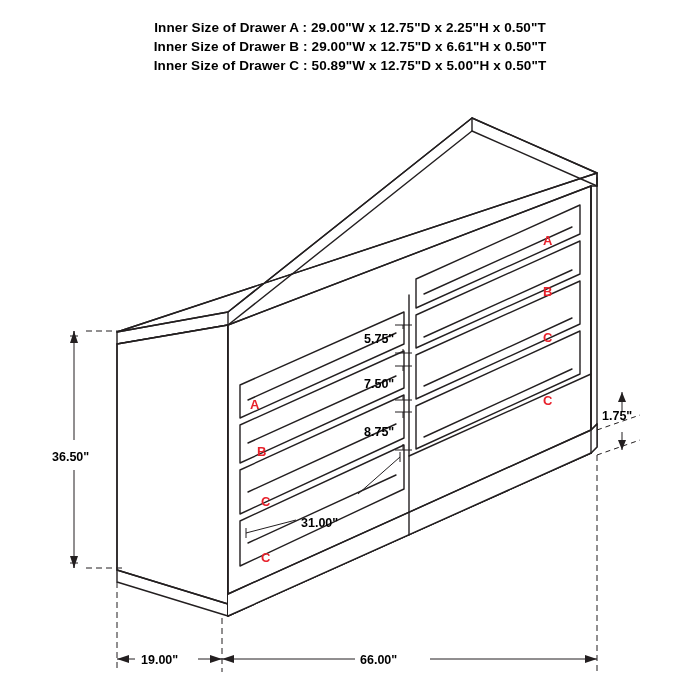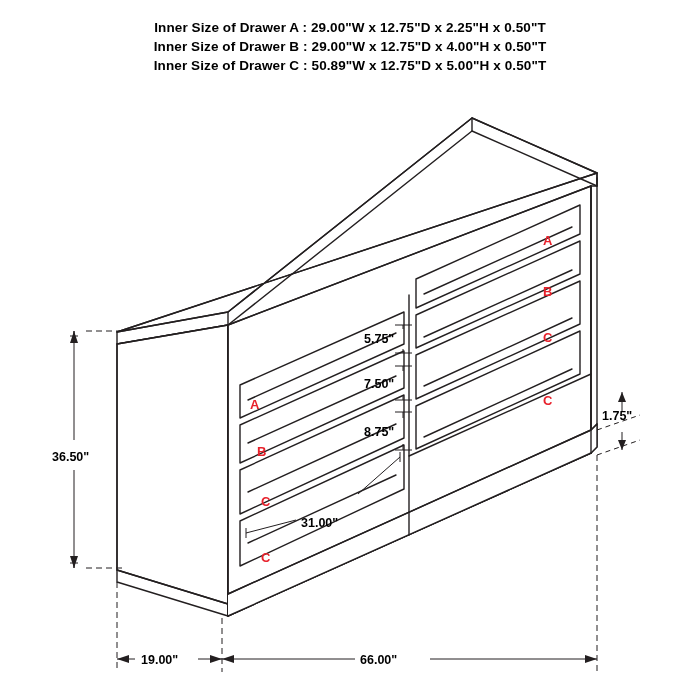--- a/index.html
+++ b/index.html
@@ -51,21 +51,21 @@
     font-size: 12.5px;
   }
 </style>
 </head>
 <body>
 
 <div id="stage">
 
   <div class="spec-block">
     <div class="spec-line">Inner Size of Drawer A : 29.00"W x 12.75"D x 2.25"H x 0.50"T</div>
-    <div class="spec-line">Inner Size of Drawer B : 29.00"W x 12.75"D x 4.00"H x 0.50"T</div>
+    <div class="spec-line">Inner Size of Drawer B : 29.00"W x 12.75"D x 6.61"H x 0.50"T</div>
     <div class="spec-line">Inner Size of Drawer C : 50.89"W x 12.75"D x 5.00"H x 0.50"T</div>
   </div>
 
   <svg class="diagram" width="700" height="700" viewBox="0 0 700 700">
 
     <g fill="none" stroke="#231f20" stroke-width="1.4" stroke-linejoin="round" stroke-linecap="round">
 
       <g>
         <path d="M117,332 L228,312 L472,118 L597,173 Z" fill="#ffffff"></path>
         <path d="M117,332 L228,312 L472,118 L597,173 Z"></path>

